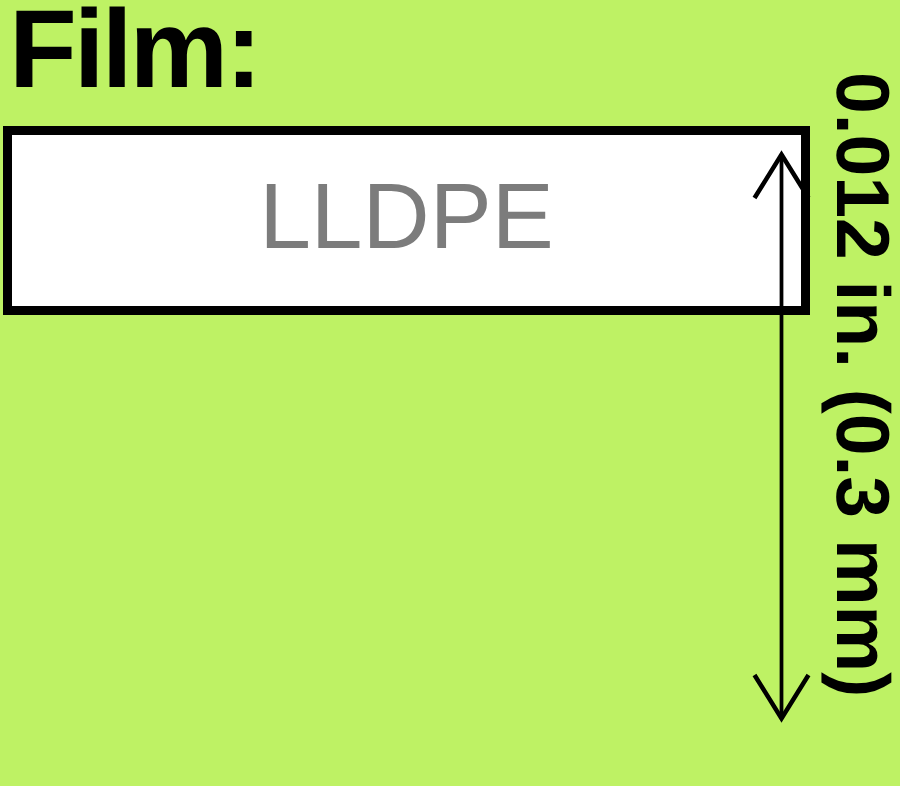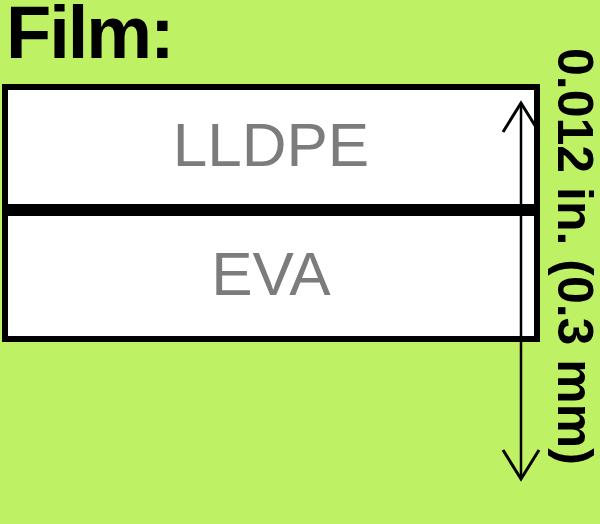--- a/index.html
+++ b/index.html
@@ -75,23 +75,20 @@
 <body>
 
 <div class="canvas">
 
   <h1 class="title">Film:</h1>
 
   <div class="film-stack">
     <div class="layer layer-1">
       <span class="layer-label">LLDPE</span>
     </div>
-    <div class="layer layer-3">
-      <span class="layer-label">EVA</span>
-    </div>
   </div>
 
   <svg class="dim-arrow" width="48" height="392" viewBox="0 0 48 392">
     <line x1="24" y1="8" x2="24" y2="384" stroke="#000000" stroke-width="2.5"></line>
     <polyline points="6,37 24,8 42,37" fill="none" stroke="#000000" stroke-width="3"></polyline>
     <polyline points="6,355 24,384 42,355" fill="none" stroke="#000000" stroke-width="3"></polyline>
   </svg>
 
   <div class="dim-label">0.012 in. (0.3 mm)</div>
 

